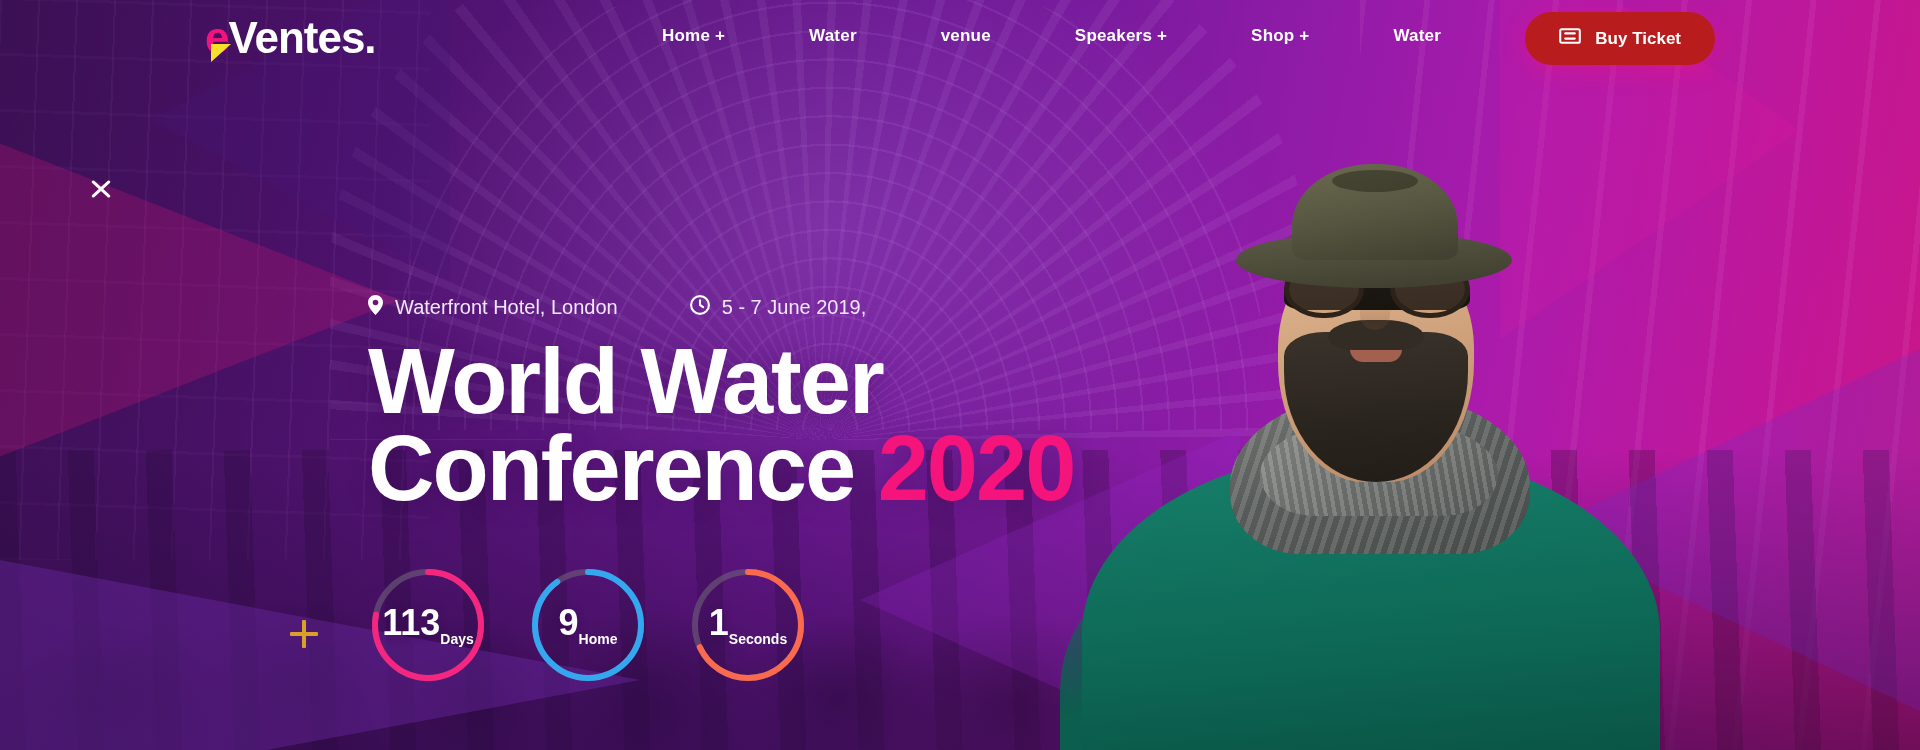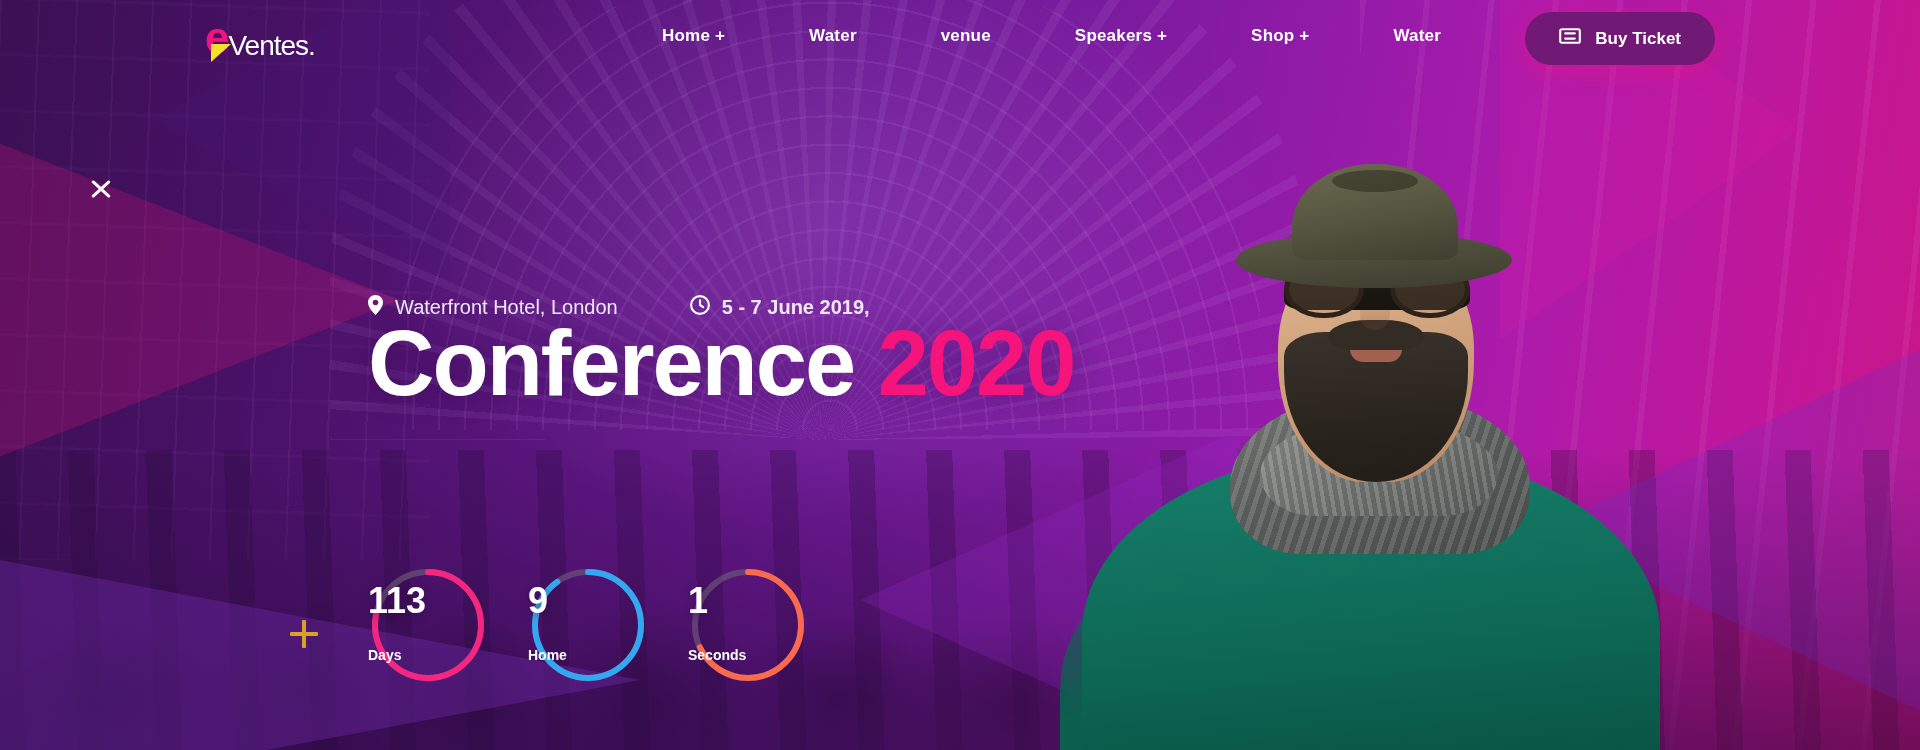--- a/index.html
+++ b/index.html
@@ -117,50 +117,50 @@
 
   
   .header{ position:absolute; left:0; top:0; width:1920px; height:72px;
     display:flex; align-items:center; z-index:30; }
 
   .logo{ position:absolute; left:205px; top:16px; display:flex; align-items:flex-end; }
   .logo-mark{ position:relative; width:0; }
   .logo-flag{ position:absolute; left:6px; top:-16px; width:0;height:0;
     border-top:18px solid #f7e02a; border-right:20px solid transparent; }
   .logo-e{ font-size:44px; font-weight:700; color:#f3137e; letter-spacing:-1px; line-height:1; }
-  .logo-rest{ font-size:28px; font-weight:400; color:#ffffff; letter-spacing:-1px; line-height:1; }
+  .logo-rest{ font-size:44px; font-weight:700; color:#ffffff; letter-spacing:-1px; line-height:1; }
 
   .nav{ position:absolute; left:620px; top:0; height:72px;
     display:flex; align-items:center; gap:0; }
   .nav-item{ color:#ffffff; font-size:17px; font-weight:700; letter-spacing:.2px;
     padding:0 42px; cursor:pointer; white-space:nowrap; }
 
   .buy-btn{ position:absolute; right:205px; top:12px; height:53px;
     display:flex; align-items:center; gap:14px; padding:0 34px;
-    background:#701a75; border:none; border-radius:27px; cursor:pointer;
+    background:#b91c1c; border:none; border-radius:27px; cursor:pointer;
     color:#fff; font-size:17px; font-weight:700; font-family:"Liberation Sans", sans-serif;
     box-shadow:0 6px 22px rgba(245,19,124,.38); }
   .ticket-ico{ display:block; }
 
   
   .content{ position:absolute; left:368px; top:295px; z-index:25; }
-  .meta{ display:flex; align-items:center; gap:0; }
+  .meta{ display:flex; align-items:center; gap:0; margin-bottom:18px; }
   .meta-item{ display:flex; align-items:center; gap:12px;
     color:#f2e7fa; font-size:20px; font-weight:400; }
-  .meta-item + .meta-item{ margin-left:72px;font-weight:bold; }
+  .meta-item + .meta-item{ margin-left:72px; }
 
   .title{ color:#ffffff; font-size:92px; font-weight:700; line-height:.95;
     letter-spacing:-2px; text-shadow:0 4px 26px rgba(40,0,60,.32); }
   .title-line{ display:block; white-space:nowrap; }
   .title-year{ color:#f5137c; }
 
   
   .countdown{ position:absolute; left:368px; top:565px; display:flex; gap:40px; z-index:25; }
   .cd-item{ position:relative; width:120px; height:120px;
-    display:flex; flex-direction:column; align-items:flex-start; justify-content:center; }
+    display:flex; flex-direction:row; align-items:center; justify-content:center; }
   .cd-ring{ position:absolute; inset:0; }
   .cd-num{ position:relative; color:#ffffff; font-size:36px; font-weight:700; line-height:1;
     margin-top:-4px; text-shadow:0 2px 10px rgba(40,0,60,.4); }
   .cd-lbl{ position:relative; color:#ffffff; font-size:14px; font-weight:700; margin-top:28px; }
 
   
   .person{ position:absolute; left:1060px; bottom:0; width:620px; height:640px; z-index:20; }
   .p-body{ position:absolute; left:22px; bottom:0; width:578px; height:300px;
     background:linear-gradient(175deg,#17806b 0%,#0e6b58 55%,#0a5546 100%);
     border-radius:300px 300px 0 0 / 190px 190px 0 0; }
@@ -311,20 +311,21 @@
           <svg width="20" height="20" viewBox="0 0 20 20" fill="none">
             <circle cx="10" cy="10" r="8.9" stroke="#fff" stroke-width="2.1"></circle>
             <path d="M10 5.2V10l3.2 2.1" stroke="#fff" stroke-width="2.1" stroke-linecap="round" stroke-linejoin="round"></path>
           </svg>
         </span>
         <span>5 - 7 June 2019,</span>
       </div>
     </div>
 
     <h1 class="title">
+      <span class="title-line">World Water</span>
       <span class="title-line">
         <span>Conference </span><span class="title-year">2020</span>
       </span>
     </h1>
   </div>
 
   <div class="countdown">
     <div class="cd-item">
       <svg class="cd-ring" viewBox="0 0 120 120">
           <circle cx="60" cy="60" r="53" fill="none" stroke="#6b5a78" stroke-width="6" opacity="0.65"></circle>

